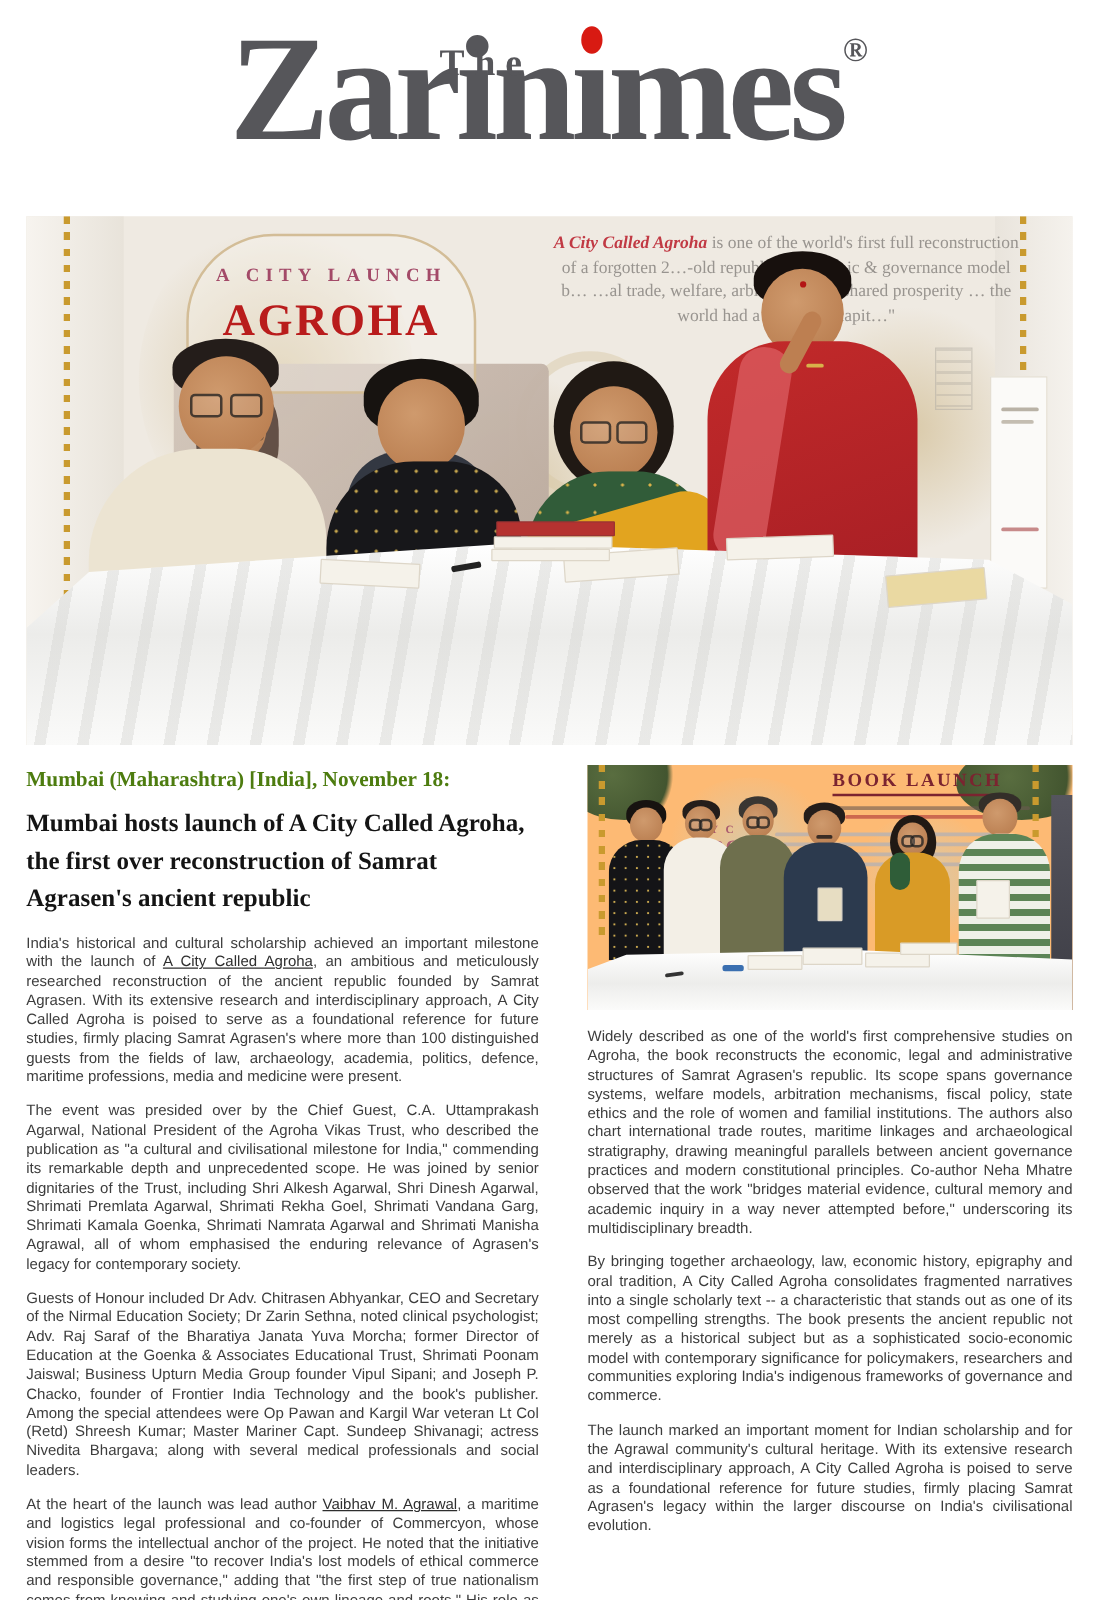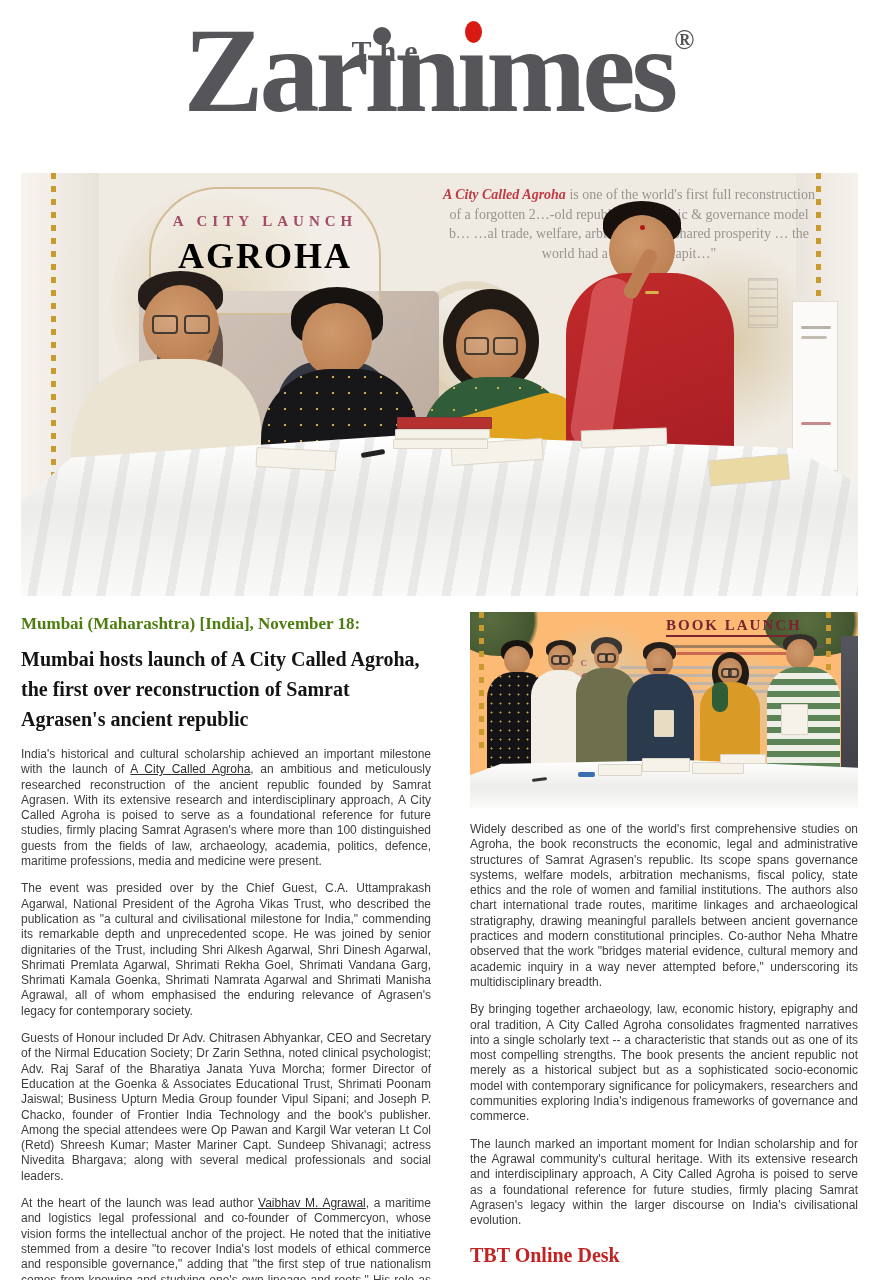--- a/index.html
+++ b/index.html
@@ -18,21 +18,21 @@
 
   
   .photo1 { position:relative; margin:23px 20px 0 21px; height:423px; background:#efeae2; overflow:hidden; }
   .p1-curtain-l { position:absolute; left:0; top:0; bottom:0; width:78px; background:linear-gradient(90deg,#f7f4ef,#e8e3da); }
   .p1-curtain-r { position:absolute; right:0; top:0; bottom:0; width:62px; background:linear-gradient(270deg,#f5f2ed,#e9e4dc); }
   .beads { position:absolute; width:5px; background-image:repeating-linear-gradient(to bottom,#c99a2e 0 6px, rgba(0,0,0,0) 6px 13px); }
   .orn { position:absolute; border-radius:50%; background:radial-gradient(circle,#d9c9a8 0%, rgba(217,201,168,0) 70%); }
   .ring { position:absolute; border:8px solid #d8c7a4; border-radius:50%; opacity:.45; }
   .p1-frame { position:absolute; left:128px; top:14px; width:232px; height:128px; border:2px solid #d3bd97; border-radius:70px 70px 10px 10px; background:rgba(250,247,241,.35); }
   .p1-t1 { margin-top:24px; text-align:center; font:600 15px "Liberation Serif", serif; letter-spacing:5px; color:#a34a68; }
-  .p1-t2 { text-align:center; font:bold 36px "Liberation Serif", serif; letter-spacing:2px; color:#000000; margin-top:5px; }
+  .p1-t2 { text-align:center; font:bold 36px "Liberation Serif", serif; letter-spacing:2px; color:#b91c1c; margin-top:5px; }
   .p1-blurb { position:absolute; left:420px; top:12px; width:376px; text-align:center; font:14px/19.5px "Liberation Serif", serif; color:#98948f; }
   .p1-blurb em { color:#c13a44; font-weight:bold; font-style:italic; }
   .p1-poster { position:absolute; left:118px; top:118px; width:300px; height:190px; border-radius:6px; background:linear-gradient(135deg,#d3c6bb,#b9a89c); opacity:.95; }
   .sketch { position:absolute; opacity:.55; border:1px solid #b4afa6; background:repeating-linear-gradient(to bottom, rgba(170,165,156,.6) 0 2px, transparent 2px 9px); }
   .p1-banner { position:absolute; right:20px; top:128px; width:46px; height:170px; background:#fbfaf8; border:1px solid #e4ded2; }
   .p1-table { position:absolute; left:0; right:0; top:262px; height:161px; background:linear-gradient(180deg,#ffffff,#ececea 45%,#fafaf9); clip-path:polygon(0 42%,6% 14%,46% 0,92% 8%,100% 30%,100% 100%,0 100%); }
   .p1-table::after { content:""; position:absolute; inset:0; background:repeating-linear-gradient(100deg, rgba(214,214,211,.45) 0 9px, transparent 9px 34px); }
 
   .head { position:absolute; border-radius:50%; background:radial-gradient(circle at 42% 38%, #cf9a6d, #b5784a); }
   .hair { position:absolute; background:#241d1a; border-radius:50% 50% 38% 38%; }
@@ -230,17 +230,16 @@
           <div style="position:absolute;left:108px;top:160px;width:17px;height:5px;background:#3a6fb0;border-radius:2px;"></div>
           <div style="position:absolute;left:62px;top:166px;width:15px;height:3px;background:#333;border-radius:2px;transform:rotate(-8deg);"></div>
         </div>
       </figure>
 
       <div>
           <p class="body-para"><span>Widely described as one of the world's first comprehensive studies on Agroha, the book reconstructs the economic, legal and administrative structures of Samrat Agrasen's republic. Its scope spans governance systems, welfare models, arbitration mechanisms, fiscal policy, state ethics and the role of women and familial institutions. The authors also chart international trade routes, maritime linkages and archaeological stratigraphy, drawing meaningful parallels between ancient governance practices and modern constitutional principles. Co-author Neha Mhatre observed that the work "bridges material evidence, cultural memory and academic inquiry in a way never attempted before," underscoring its multidisciplinary breadth.</span></p>
           <p class="body-para"><span>By bringing together archaeology, law, economic history, epigraphy and oral tradition, A City Called Agroha consolidates fragmented narratives into a single scholarly text -- a characteristic that stands out as one of its most compelling strengths. The book presents the ancient republic not merely as a historical subject but as a sophisticated socio-economic model with contemporary significance for policymakers, researchers and communities exploring India's indigenous frameworks of governance and commerce.</span></p>
           <p class="body-para"><span>The launch marked an important moment for Indian scholarship and for the Agrawal community's cultural heritage. With its extensive research and interdisciplinary approach, A City Called Agroha is poised to serve as a foundational reference for future studies, firmly placing Samrat Agrasen's legacy within the larger discourse on India's civilisational evolution.</span></p>
         </div>
-      <div class="byline">TBT Online Desk</div>
     </div>
   </div>
 
 </div>
 
 </body></html>

